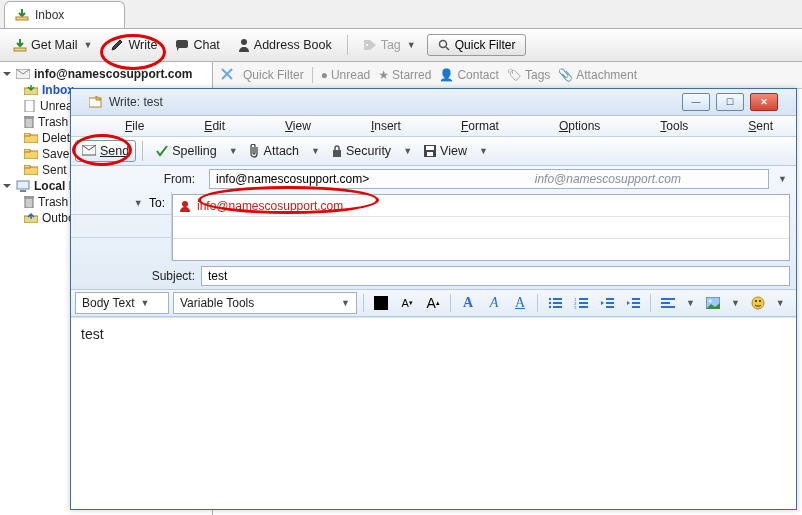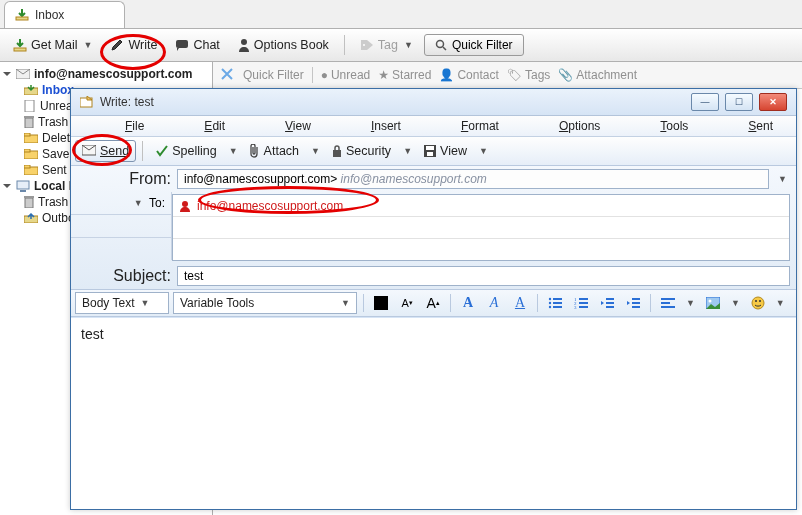--- a/index.html
+++ b/index.html
@@ -148,21 +148,21 @@
     display: flex;
     flex-direction: column;
     z-index: 1000;
   }
   .compose-titlebar {
     height: 26px;
     background: linear-gradient(#eaf2fb, #d6e4f5);
     border-bottom: 1px solid #b3c4da;
     display: flex;
     align-items: center;
-    padding: 0 9px;
+    padding: 0 18px;
     gap: 6px;
     font-size: 12px;
   }
   .compose-title { flex: 1; color: #333; }
   .winbtn {
     width: 26px; height: 16px;
     border: 1px solid #6a88aa;
     border-radius: 2px;
     display: inline-flex;
     align-items: center;
@@ -224,33 +224,35 @@
   }
   .hdr-row {
     display: flex;
     align-items: center;
     height: 26px;
   }
   .hdr-label {
     width: 100px;
     text-align: right;
     padding-right: 6px;
-    font-size: 16px;
+    font-size: 12px;
     color: #222;
+    margin-left: 24px;
   }
   .hdr-field {
     flex: 1;
-    margin: 2px 6px 2px 0;
+    margin: 2px 6px 2px 8px;
     border: 1px solid #9fb2ca;
     background: #ffffff;
     height: 18px;
     display: flex;
     align-items: center;
     padding: 0 6px;
     font-size: 12px;
+    justify-content: space-between;
   }
   .hdr-field.from { background:#fdfdfd; }
   .from-grey { color:#8790a1; font-style: italic; }
   .to-red { color:#cf1b1b; }
   .addr-row {
     display:flex; align-items:flex-start;
   }
   .addr-left {
     width:100px; border-right:1px solid #c7d3e4;
     display:flex;flex-direction:column;
@@ -354,21 +356,21 @@
       </span>
     <span>Chat</span>
   </div>
   <div class="tb-btn">
     <span>
         <svg width="12" height="14" viewBox="0 0 12 14">
           <circle cx="6" cy="4" r="3" fill="#444"></circle>
           <path d="M1 14c0-3 2-5 5-5s5 2 5 5" fill="#444"></path>
         </svg>
       </span>
-    <span>Options Book</span>
+    <span>Address Book</span>
   </div>
   <div class="tb-sep"></div>
   <div class="tb-btn" style="color:#a0a0a0">
     <span>
         <svg width="14" height="12" viewBox="0 0 14 12">
           <path d="M1 1h6l6 5-6 5H1z" fill="#ccc"></path>
           <circle cx="4" cy="6" r="1" fill="#fff"></circle>
         </svg>
       </span>
     <span>Tag</span>

